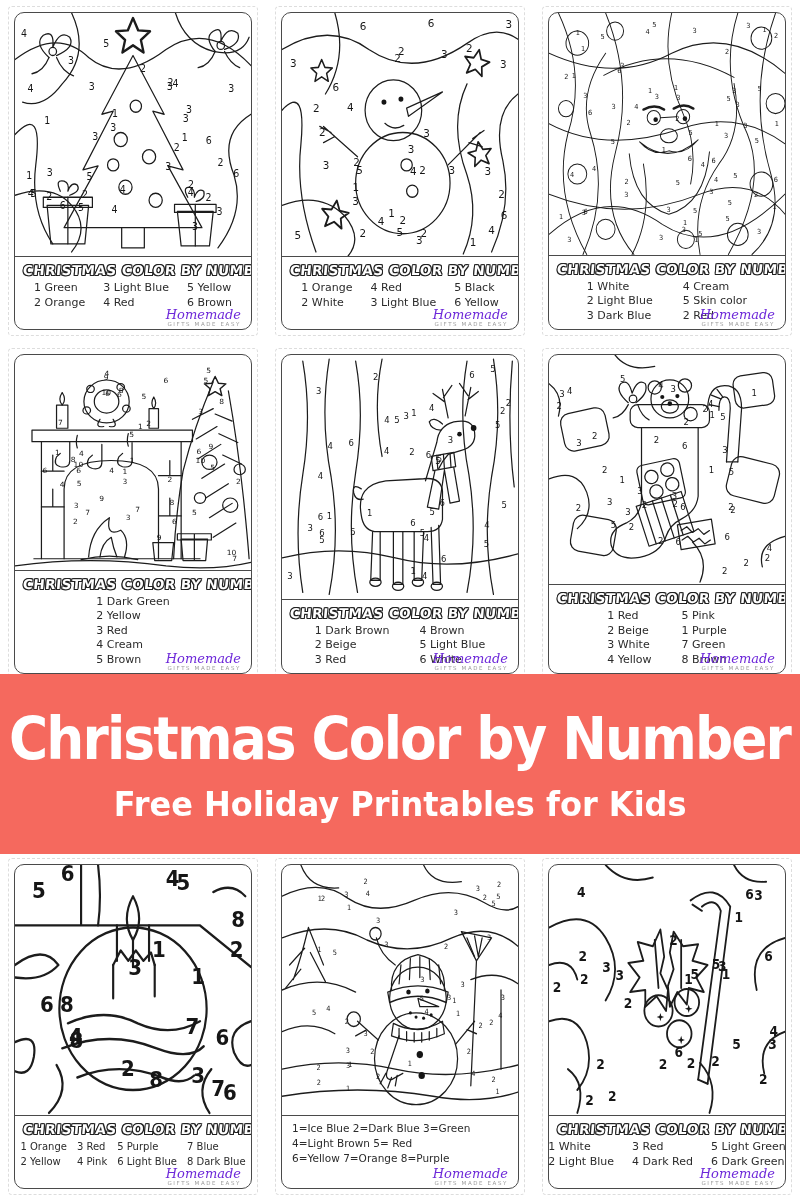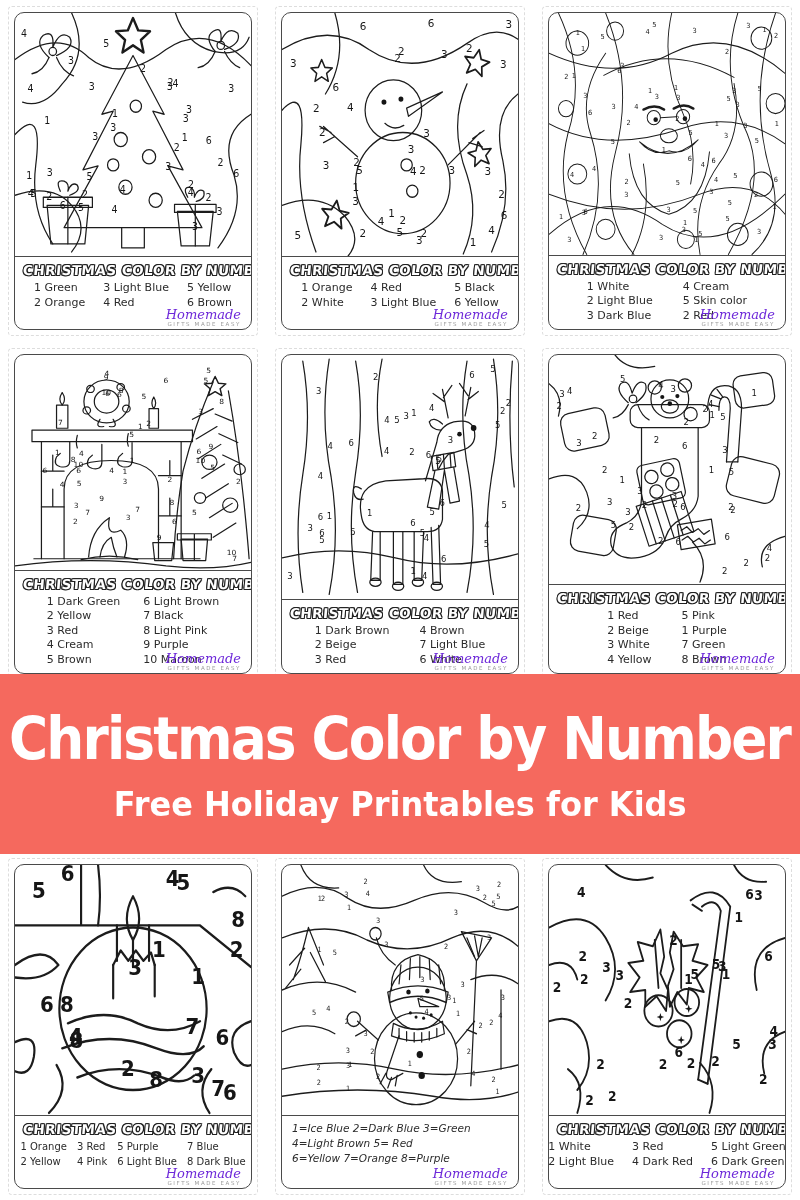--- a/index.html
+++ b/index.html
@@ -25,21 +25,21 @@
   .cbn-title{text-align:center;font-weight:700;font-size:13.5px;letter-spacing:.5px;color:#fff;
              transform:skewX(-5deg);margin:1px 0 3px 0;white-space:nowrap;
              text-shadow:-1px -1px 0 #222,1px -1px 0 #222,-1px 1px 0 #222,1px 1px 0 #222,0 1px 0 #222,0 -1px 0 #222,1px 0 0 #222,-1px 0 0 #222;}
   .leg-cols{display:flex;justify-content:center;}
   .leg-col{display:flex;flex-direction:column;}
   .leg-item{font-size:11px;line-height:14.5px;color:#2b2b2b;white-space:nowrap;}
   .cols2{gap:30px;} .cols3{gap:18px;} .cols4{gap:10px;}
   .cols4 .leg-item{font-size:10px;}
   .cols2w{gap:23px;}
   .leg-lines{padding:1px 2px;}
-  .leg-line{font-size:10.5px;line-height:15px;color:#2b2b2b;font-style:italic;}
+  .leg-line{font-size:10.5px;line-height:15px;color:#2b2b2b;}
   .logo{position:absolute;right:10px;bottom:2px;text-align:right;z-index:2;}
   .logo-name{font-family:"DejaVu Serif","Liberation Serif",serif;font-style:italic;
              font-size:13px;line-height:12px;color:#6d28d9;}
   .logo-tag{font-size:5.5px;letter-spacing:1.6px;color:#9b9b9b;}
   .banner{position:absolute;top:674px;left:0;width:800px;height:180px;z-index:5;
           display:flex;flex-direction:column;align-items:center;justify-content:center;gap:12px;}
   .banner-title{color:#fff;font-weight:700;font-size:58px;letter-spacing:-2px;
                 transform:scaleX(.92);white-space:nowrap;}
   .banner-subtitle{color:#fff;font-weight:700;font-size:33px;letter-spacing:0;
                    transform:scaleX(.97);white-space:nowrap;}
@@ -487,27 +487,20 @@
         <div class="legend">
           <div class="cbn-title">CHRISTMAS COLOR BY NUMBER</div>
           <div class="leg-cols cols2w">
               <div class="leg-col">
                 <div class="leg-item">1 Dark Green</div>
                 <div class="leg-item">2 Yellow</div>
                 <div class="leg-item">3 Red</div>
                 <div class="leg-item">4 Cream</div>
                 <div class="leg-item">5 Brown</div>
               </div>
-              <div class="leg-col">
-                <div class="leg-item">6 Light Brown</div>
-                <div class="leg-item">7 Black</div>
-                <div class="leg-item">8 Light Pink</div>
-                <div class="leg-item">9 Purple</div>
-                <div class="leg-item">10 Maroon</div>
-              </div>
             </div>
           <div class="logo">
             <div class="logo-name">Homemade</div>
             <div class="logo-tag">GIFTS MADE EASY</div>
           </div>
         </div>
       </div>
     </section>
 
     <section class="page">
@@ -588,21 +581,21 @@
         <div class="legend">
           <div class="cbn-title">CHRISTMAS COLOR BY NUMBER</div>
           <div class="leg-cols cols2">
               <div class="leg-col">
                 <div class="leg-item">1 Dark Brown</div>
                 <div class="leg-item">2 Beige</div>
                 <div class="leg-item">3 Red</div>
               </div>
               <div class="leg-col">
                 <div class="leg-item">4 Brown</div>
-                <div class="leg-item">7 Light Blue</div>
+                <div class="leg-item">5 Light Blue</div>
                 <div class="leg-item">6 White</div>
               </div>
             </div>
           <div class="logo">
             <div class="logo-name">Homemade</div>
             <div class="logo-tag">GIFTS MADE EASY</div>
           </div>
         </div>
       </div>
     </section>

